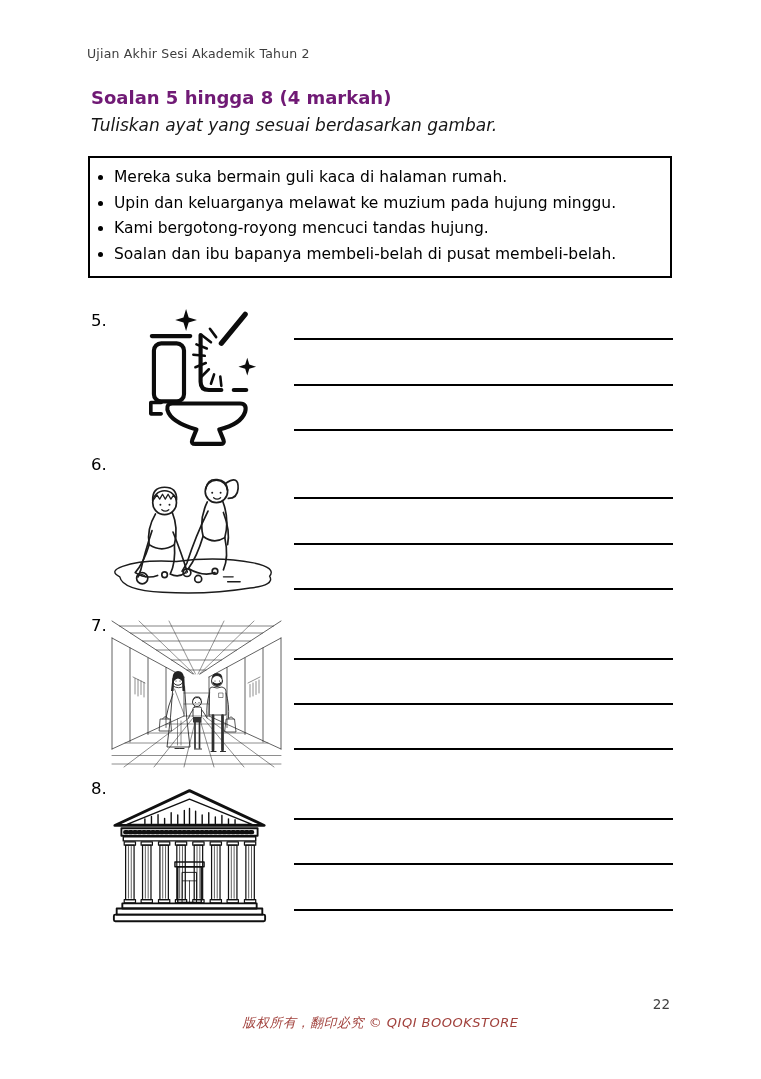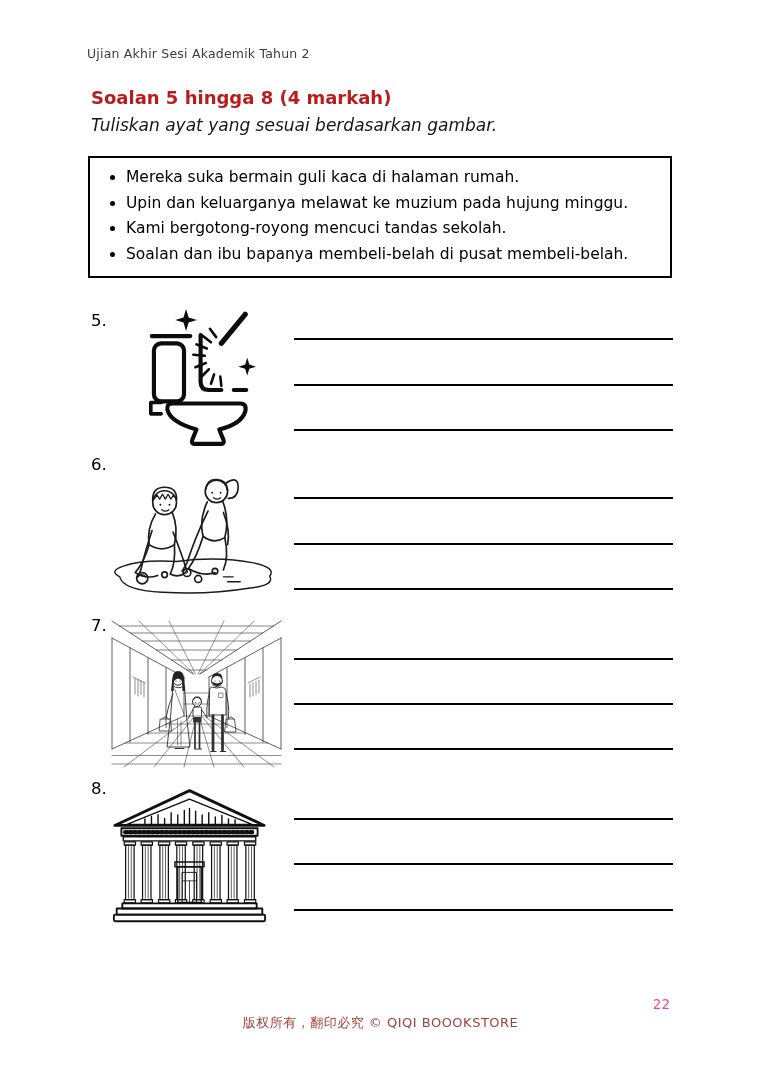--- a/index.html
+++ b/index.html
@@ -1,50 +1,50 @@
 <!DOCTYPE html>
 <html><head>
 <meta charset="utf-8">
 <style>
   html,body{margin:0;padding:0;background:#fff;}
   .page{position:relative;width:761px;height:1079px;background:#ffffff;
         font-family:"DejaVu Sans",sans-serif;overflow:hidden;color:#000;}
   .hdr{position:absolute;top:46px;left:87px;width:590px;display:flex;
        font-size:12.5px;color:#3d3d3d;letter-spacing:.2px;}
-  .title{position:absolute;top:87px;left:91px;font-size:18px;font-weight:bold;color:#b91c1c;}
+  .title{position:absolute;top:87px;left:91px;font-size:18px;font-weight:bold;color:#701a75;}
   .instr{position:absolute;top:115px;left:91px;font-size:17px;font-style:italic;color:#161616;}
   .bank{position:absolute;top:156px;left:88px;width:584px;box-sizing:border-box;
-        border:2.5px solid #000;padding:7px 8px 9px 14px;background:#fff;}
+        border:2.5px solid #000;padding:7px 8px 9px 2px;background:#fff;}
   .bank ul{margin:0;padding-left:22px;list-style:disc;}
   .bank li{font-size:15.5px;line-height:25.5px;color:#000;}
   .qnum{position:absolute;left:91px;font-size:16.5px;color:#000;}
   .img{position:absolute;}
   .img svg{display:block;width:100%;height:100%;}
   .aline{position:absolute;left:294px;width:379px;height:0;border-bottom:2px solid #000;}
   .footer-copy{position:absolute;top:1014px;left:0;width:100%;text-align:center;
-               font-size:13px;color:#a1413c;letter-spacing:.5px;}
-  .pagenum{position:absolute;top:996px;right:91px;font-size:13.5px;color:#ec4899;}
+               font-size:13px;color:#a1413c;letter-spacing:.5px;font-style:italic;}
+  .pagenum{position:absolute;top:996px;right:91px;font-size:13.5px;color:#404040;}
 </style>
 </head>
 <body>
 
 <div class="page">
 
   <div class="hdr">
     <span>Ujian Akhir Sesi Akademik Tahun 2</span>
   </div>
 
   <div class="title">Soalan 5 hingga 8 (4 markah)</div>
   <div class="instr">Tuliskan ayat yang sesuai berdasarkan gambar.</div>
 
   <div class="bank">
     <ul>
       <li>Mereka suka bermain guli kaca di halaman rumah.</li>
       <li>Upin dan keluarganya melawat ke muzium pada hujung minggu.</li>
-      <li>Kami bergotong-royong mencuci tandas sekolah.</li>
+      <li>Kami bergotong-royong mencuci tandas hujung.</li>
       <li>Soalan dan ibu bapanya membeli-belah di pusat membeli-belah.</li>
     </ul>
   </div>
 
   <div class="qnum" style="top:311px">5.</div>
   <div class="img" style="left:138px;top:306px;width:120px;height:140px">
     <svg viewBox="0 0 230 270" fill="none" stroke="#0c0c0c" stroke-linecap="round" stroke-linejoin="round">
       <path d="M26,58 H100" stroke-width="8"></path>
       <rect x="30" y="72" width="58" height="112" rx="14" stroke-width="8"></rect>
       <path d="M120,56 V146 Q120,162 136,162 H160" stroke-width="8"></path>

